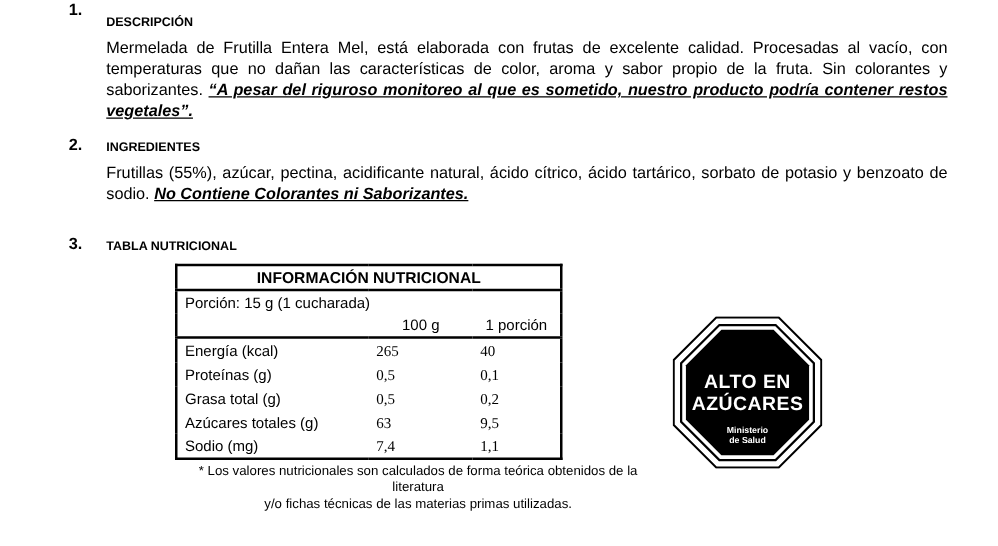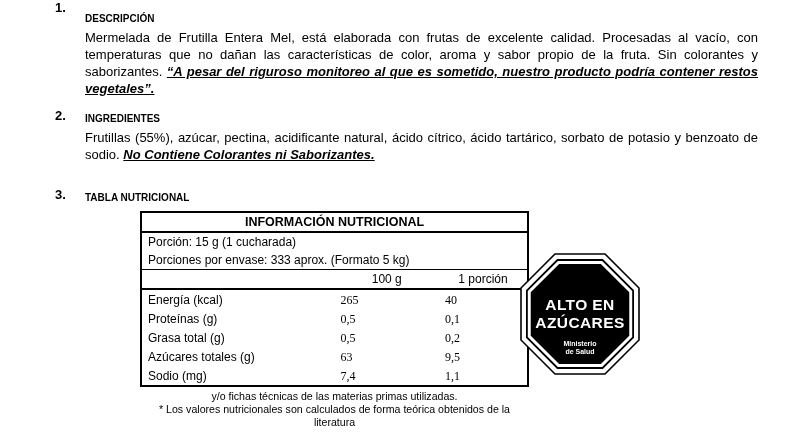--- a/index.html
+++ b/index.html
@@ -26,21 +26,21 @@
   }
   .emph { font-weight: bold; font-style: italic; text-decoration: underline; }
 
   #section-1 { padding-top: 8px; }
   #section-2 { margin-top: 11px; }
   #section-3 { margin-top: 24px; }
 
   .table-wrap { margin: 5px 0 0 140px; width: 389px; }
   table.nutri {
     border-collapse: collapse;
-    width: 389px;
+    width: 310px;
     border: 2px solid #000;
     font-size: 12px;
     table-layout: fixed;
   }
   table.nutri td { padding: 2px 6px; vertical-align: middle; }
   .t-title td {
     text-align: center; font-weight: bold; font-size: 12.5px;
     border-bottom: 2px solid #000;
     padding: 4px 6px 3px 6px;
   }
@@ -56,21 +56,21 @@
   tr.data-row td { padding-top: 2.5px; padding-bottom: 2.5px; line-height: 14px; }
 
   .footnote {
     margin-left: 140px; width: 389px;
     text-align: center;
     font-size: 10.6px; line-height: 13px;
     margin-top: 3px;
   }
 
   .seal {
-    position: absolute; left: 520px; top: 253px;
+    position: absolute; left: 538px; top: 253px;
     width: 120px; height: 122px;
   }
   .seal svg { display: block; width: 120px; height: 122px; }
   .seal-main-text {
     font-family: "Liberation Sans", sans-serif;
     font-weight: bold;
     letter-spacing: 0.4px;
   }
   .seal-sub-text {
     font-family: "Liberation Sans", sans-serif;
@@ -106,23 +106,20 @@
           <col style="width:27%">
           <col style="width:23%">
         </colgroup>
       <tbody>
           <tr class="t-title">
         <td colspan="3">INFORMACIÓN NUTRICIONAL</td>
       </tr>
       <tr class="t-portion">
         <td colspan="3"><span class="bold-lbl">Porción:</span><span> 15 g (1 cucharada)</span></td>
       </tr>
-      <tr class="t-servings">
-        <td colspan="3"><span class="bold-lbl">Porciones por envase:</span><span> 333 aprox. (Formato 5 kg)</span></td>
-      </tr>
       <tr class="t-colhead">
         <td></td>
         <td>100 g</td>
         <td>1 porción</td>
       </tr>
       </tbody>
         <tbody>
           <tr class="data-row">
             <td class="bold-lbl">Energía (kcal)</td>
             <td class="num-cell">265</td>
@@ -146,22 +143,22 @@
           <tr class="data-row">
             <td class="bold-lbl">Sodio (mg)</td>
             <td class="num-cell">7,4</td>
             <td class="num-cell">1,1</td>
           </tr>
         </tbody>
     </table>
   </div>
 
   <div class="footnote">
+    <div>* Los valores nutricionales son calculados de forma teórica obtenidos de la literatura</div>
     <div>y/o fichas técnicas de las materias primas utilizadas.</div>
-    <div>* Los valores nutricionales son calculados de forma teórica obtenidos de la literatura</div>
   </div>
 
   <div class="seal">
     <svg viewBox="0 0 120 122">
       <polygon points="35,1 85,1 119,35 119,87 85,121 35,121 1,87 1,35" fill="#ffffff" stroke="#000000" stroke-width="1.6"></polygon>
       <polygon points="35,1 85,1 119,35 119,87 85,121 35,121 1,87 1,35" transform="translate(60,61) scale(0.9) translate(-60,-61)" fill="#ffffff" stroke="#000000" stroke-width="2"></polygon>
       <polygon points="35,1 85,1 119,35 119,87 85,121 35,121 1,87 1,35" transform="translate(60,61) scale(0.835) translate(-60,-61)" fill="#000000"></polygon>
       <text x="60" y="57" text-anchor="middle" class="seal-main-text" font-size="15.5" fill="#ffffff">ALTO EN</text>
       <text x="60" y="75" text-anchor="middle" class="seal-main-text" font-size="15.5" fill="#ffffff">AZÚCARES</text>
       <text x="60" y="93" text-anchor="middle" class="seal-sub-text" font-size="7" fill="#ffffff">Ministerio</text>

